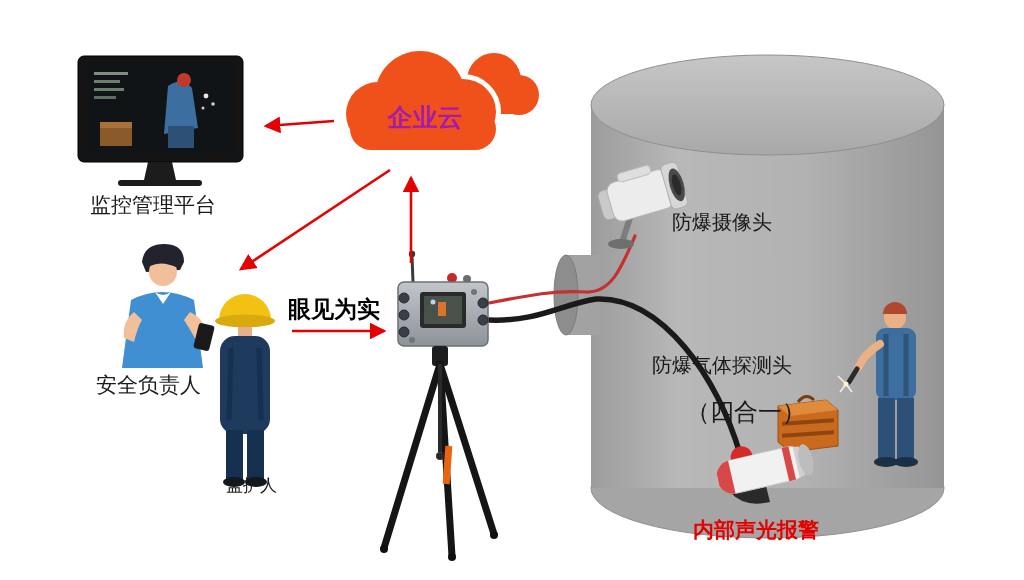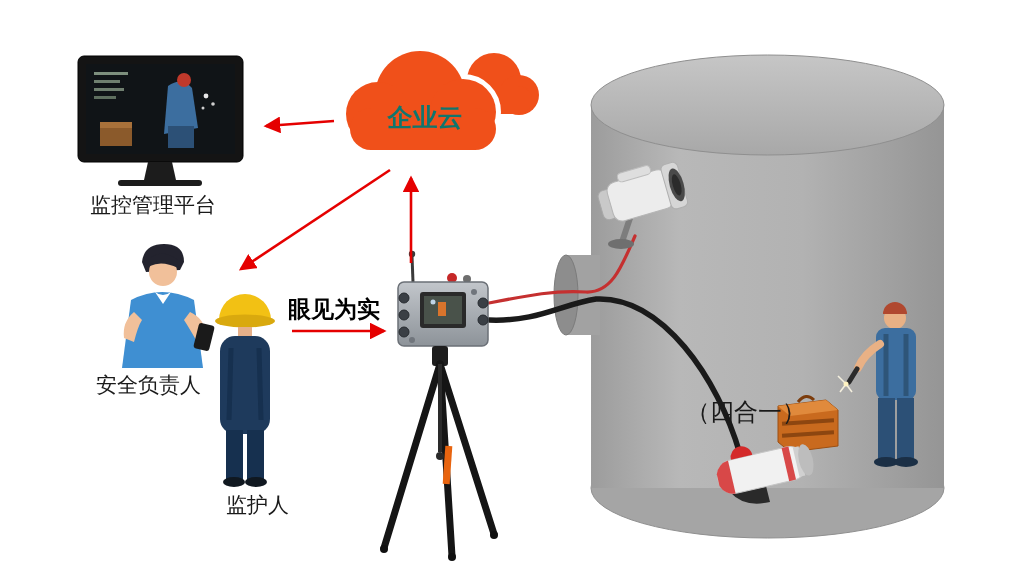--- a/index.html
+++ b/index.html
@@ -1,23 +1,23 @@
 <!DOCTYPE html>
 <html><head>
 <meta charset="utf-8">
 <style>
   html,body{margin:0;padding:0;}
   body{font-family:"Liberation Sans","DejaVu Sans",sans-serif;background:#ffffff;}
   .stage{position:relative;width:1024px;height:580px;background:#ffffff;overflow:hidden;}
   .stage svg.bg{position:absolute;left:0;top:0;z-index:1;}
   .lbl{position:absolute;z-index:3;white-space:nowrap;color:#1a1a1a;line-height:1.2;}
   .lbl-monitor{left:90px;top:192px;font-size:21px;font-weight:500;}
-  .lbl-cloud{left:355px;top:102px;width:140px;font-size:25px;font-weight:600;color:#0f766e;text-align:center;}
+  .lbl-cloud{left:355px;top:102px;width:140px;font-size:25px;font-weight:600;color:#a21caf;text-align:center;}
   .lbl-officer{left:96px;top:372px;font-size:21px;font-weight:500;}
-  .lbl-guardian{left:226px;top:492px;font-size:21px;font-weight:500;}
+  .lbl-guardian{left:226px;top:476px;font-size:17px;font-weight:500;}
   .lbl-seeing{left:288px;top:296px;font-size:23px;font-weight:700;color:#000000;}
   .lbl-camera{left:672px;top:210px;font-size:20px;font-weight:500;}
   .lbl-det1{left:652px;top:353px;font-size:20px;font-weight:500;}
   .lbl-det2{left:686px;top:398px;font-size:24px;font-weight:500;}
   .lbl-alarm{left:693px;top:517px;font-size:21px;font-weight:700;color:#e50000;}
 </style>
 </head>
 <body>
 
 <div class="stage">
@@ -218,15 +218,18 @@
       <line x1="411" y1="263" x2="411" y2="178" marker-end="url(#arr)"></line>
       <line x1="292" y1="331" x2="384" y2="331" marker-end="url(#arr)"></line>
     </g>
   </svg>
 
   <div class="lbl lbl-monitor">监控管理平台</div>
   <div class="lbl lbl-cloud">企业云</div>
   <div class="lbl lbl-officer">安全负责人</div>
   <div class="lbl lbl-guardian">监护人</div>
   <div class="lbl lbl-seeing">眼见为实</div>
+  <div class="lbl lbl-camera">防爆摄像头</div>
+  <div class="lbl lbl-det1">防爆气体探测头</div>
   <div class="lbl lbl-det2">（四合一）</div>
+  <div class="lbl lbl-alarm">内部声光报警</div>
 
 </div>
 
 </body></html>

